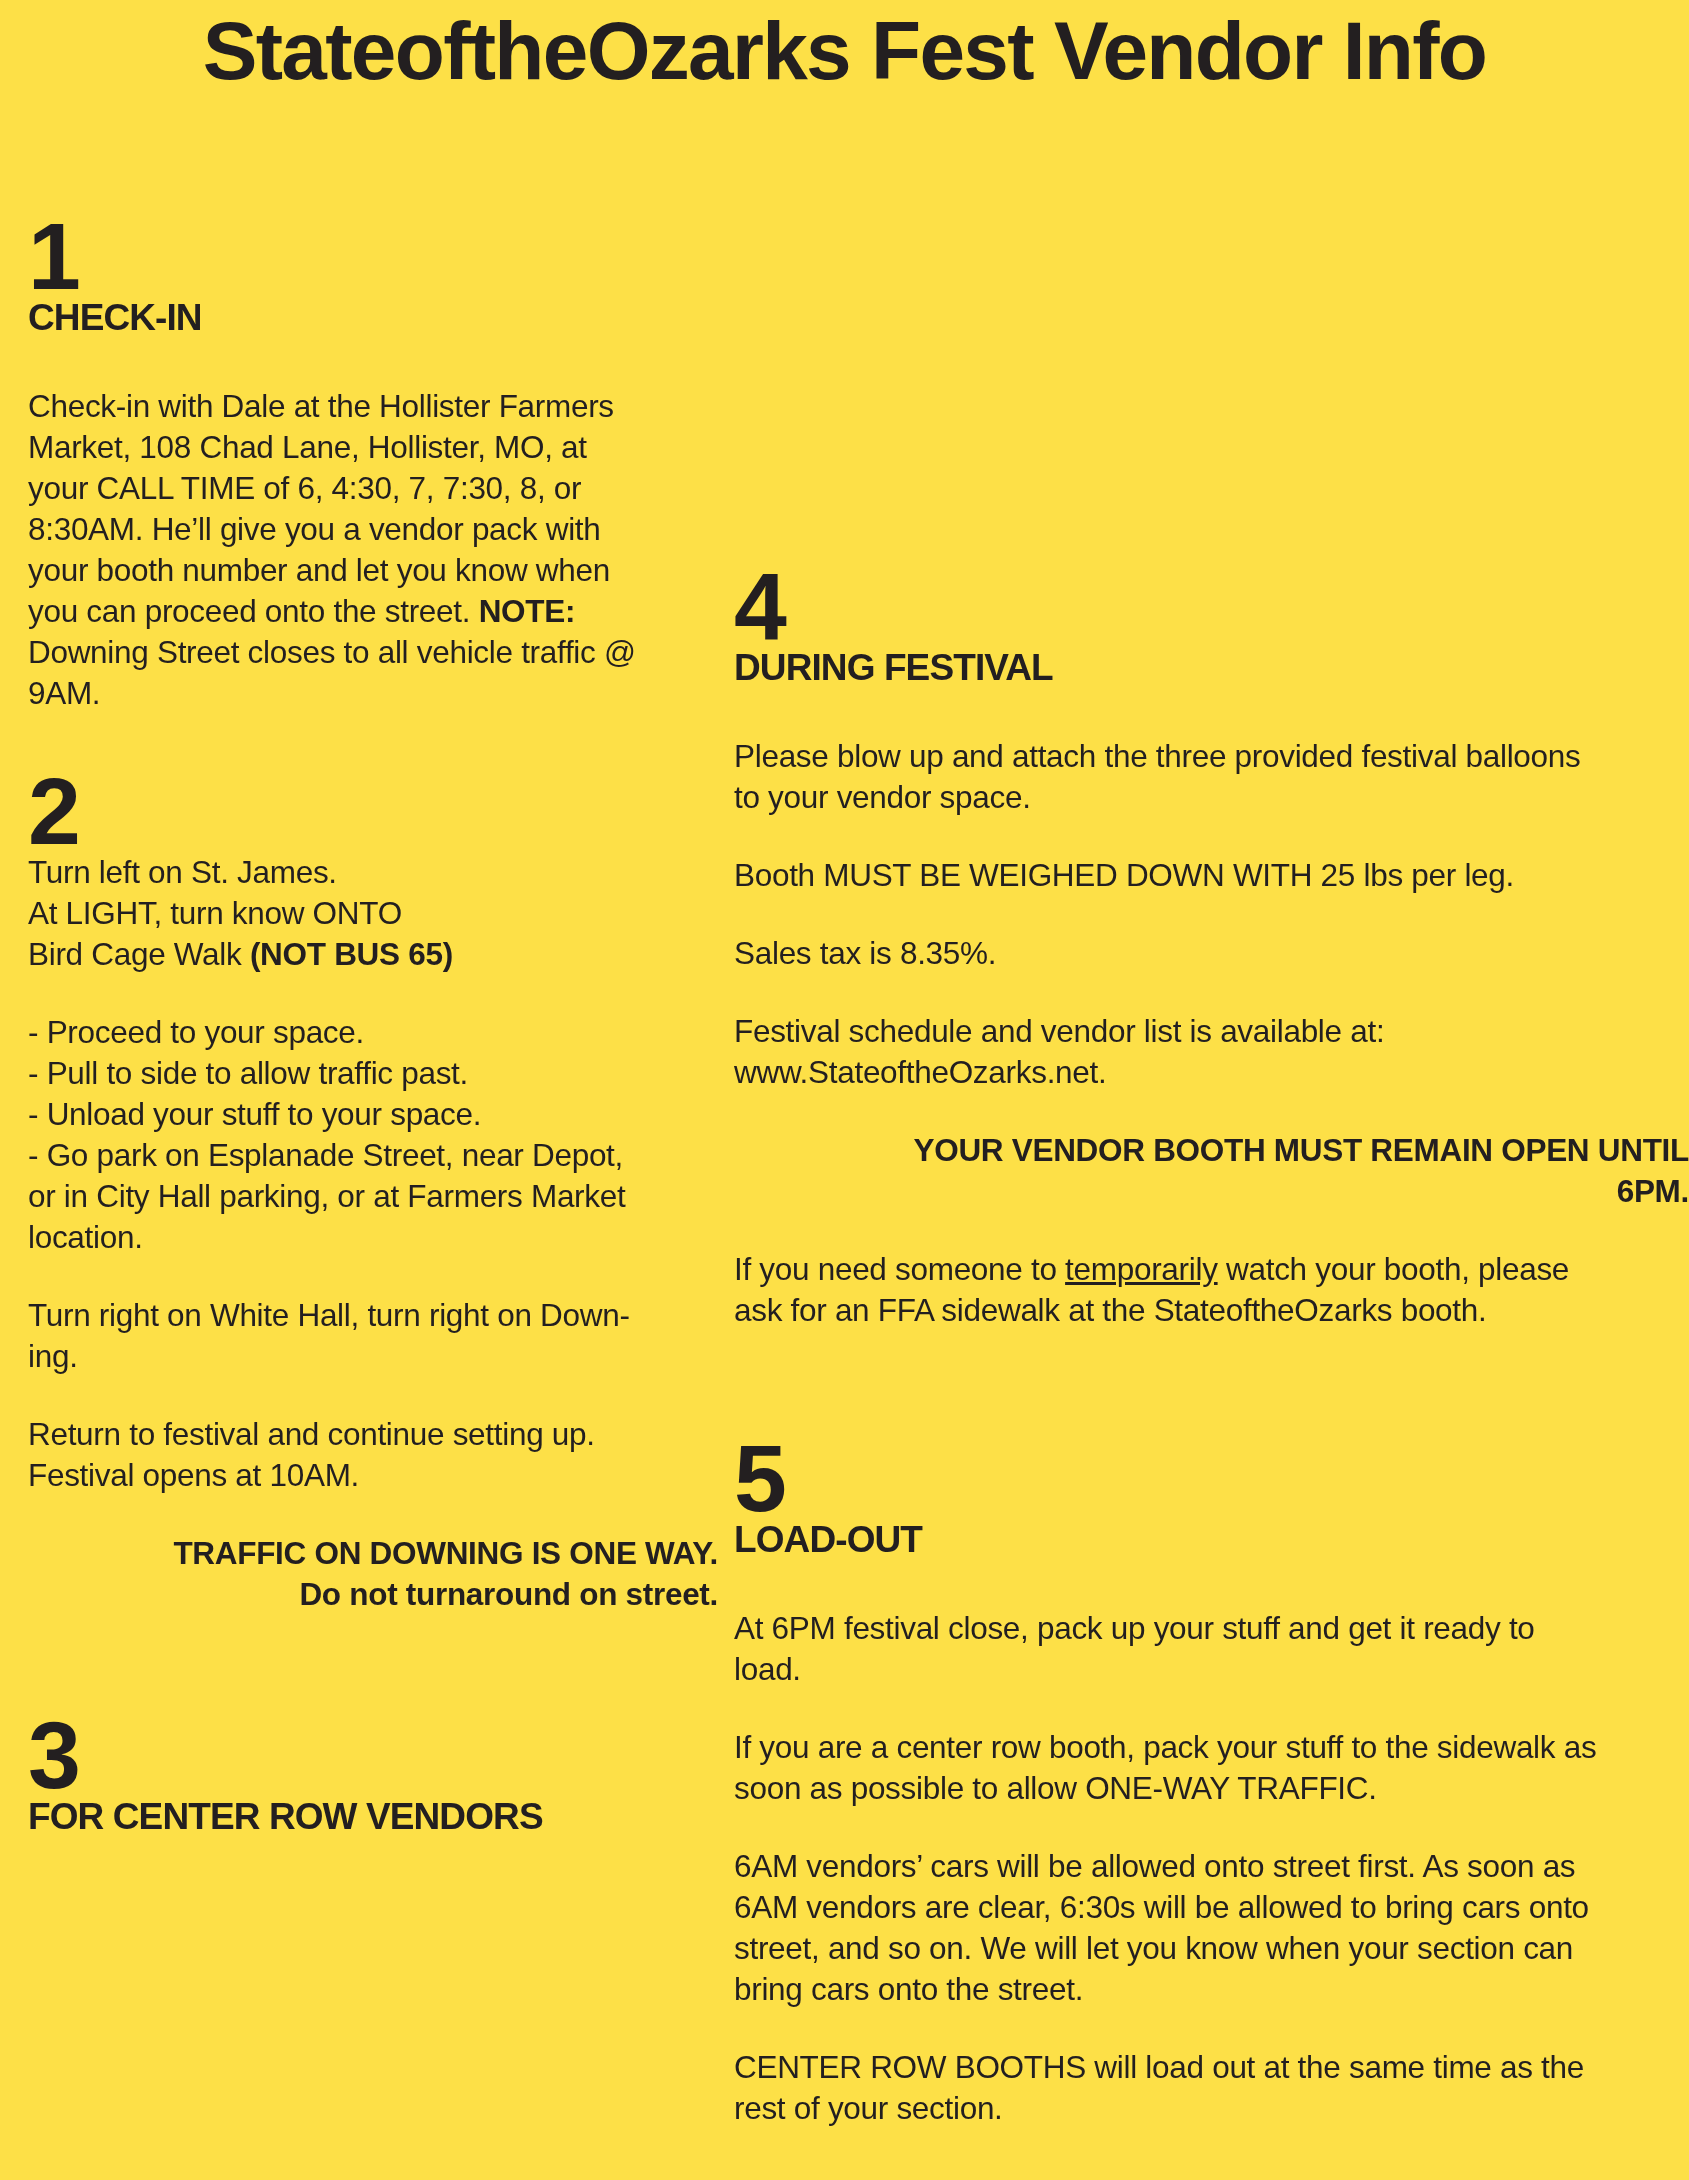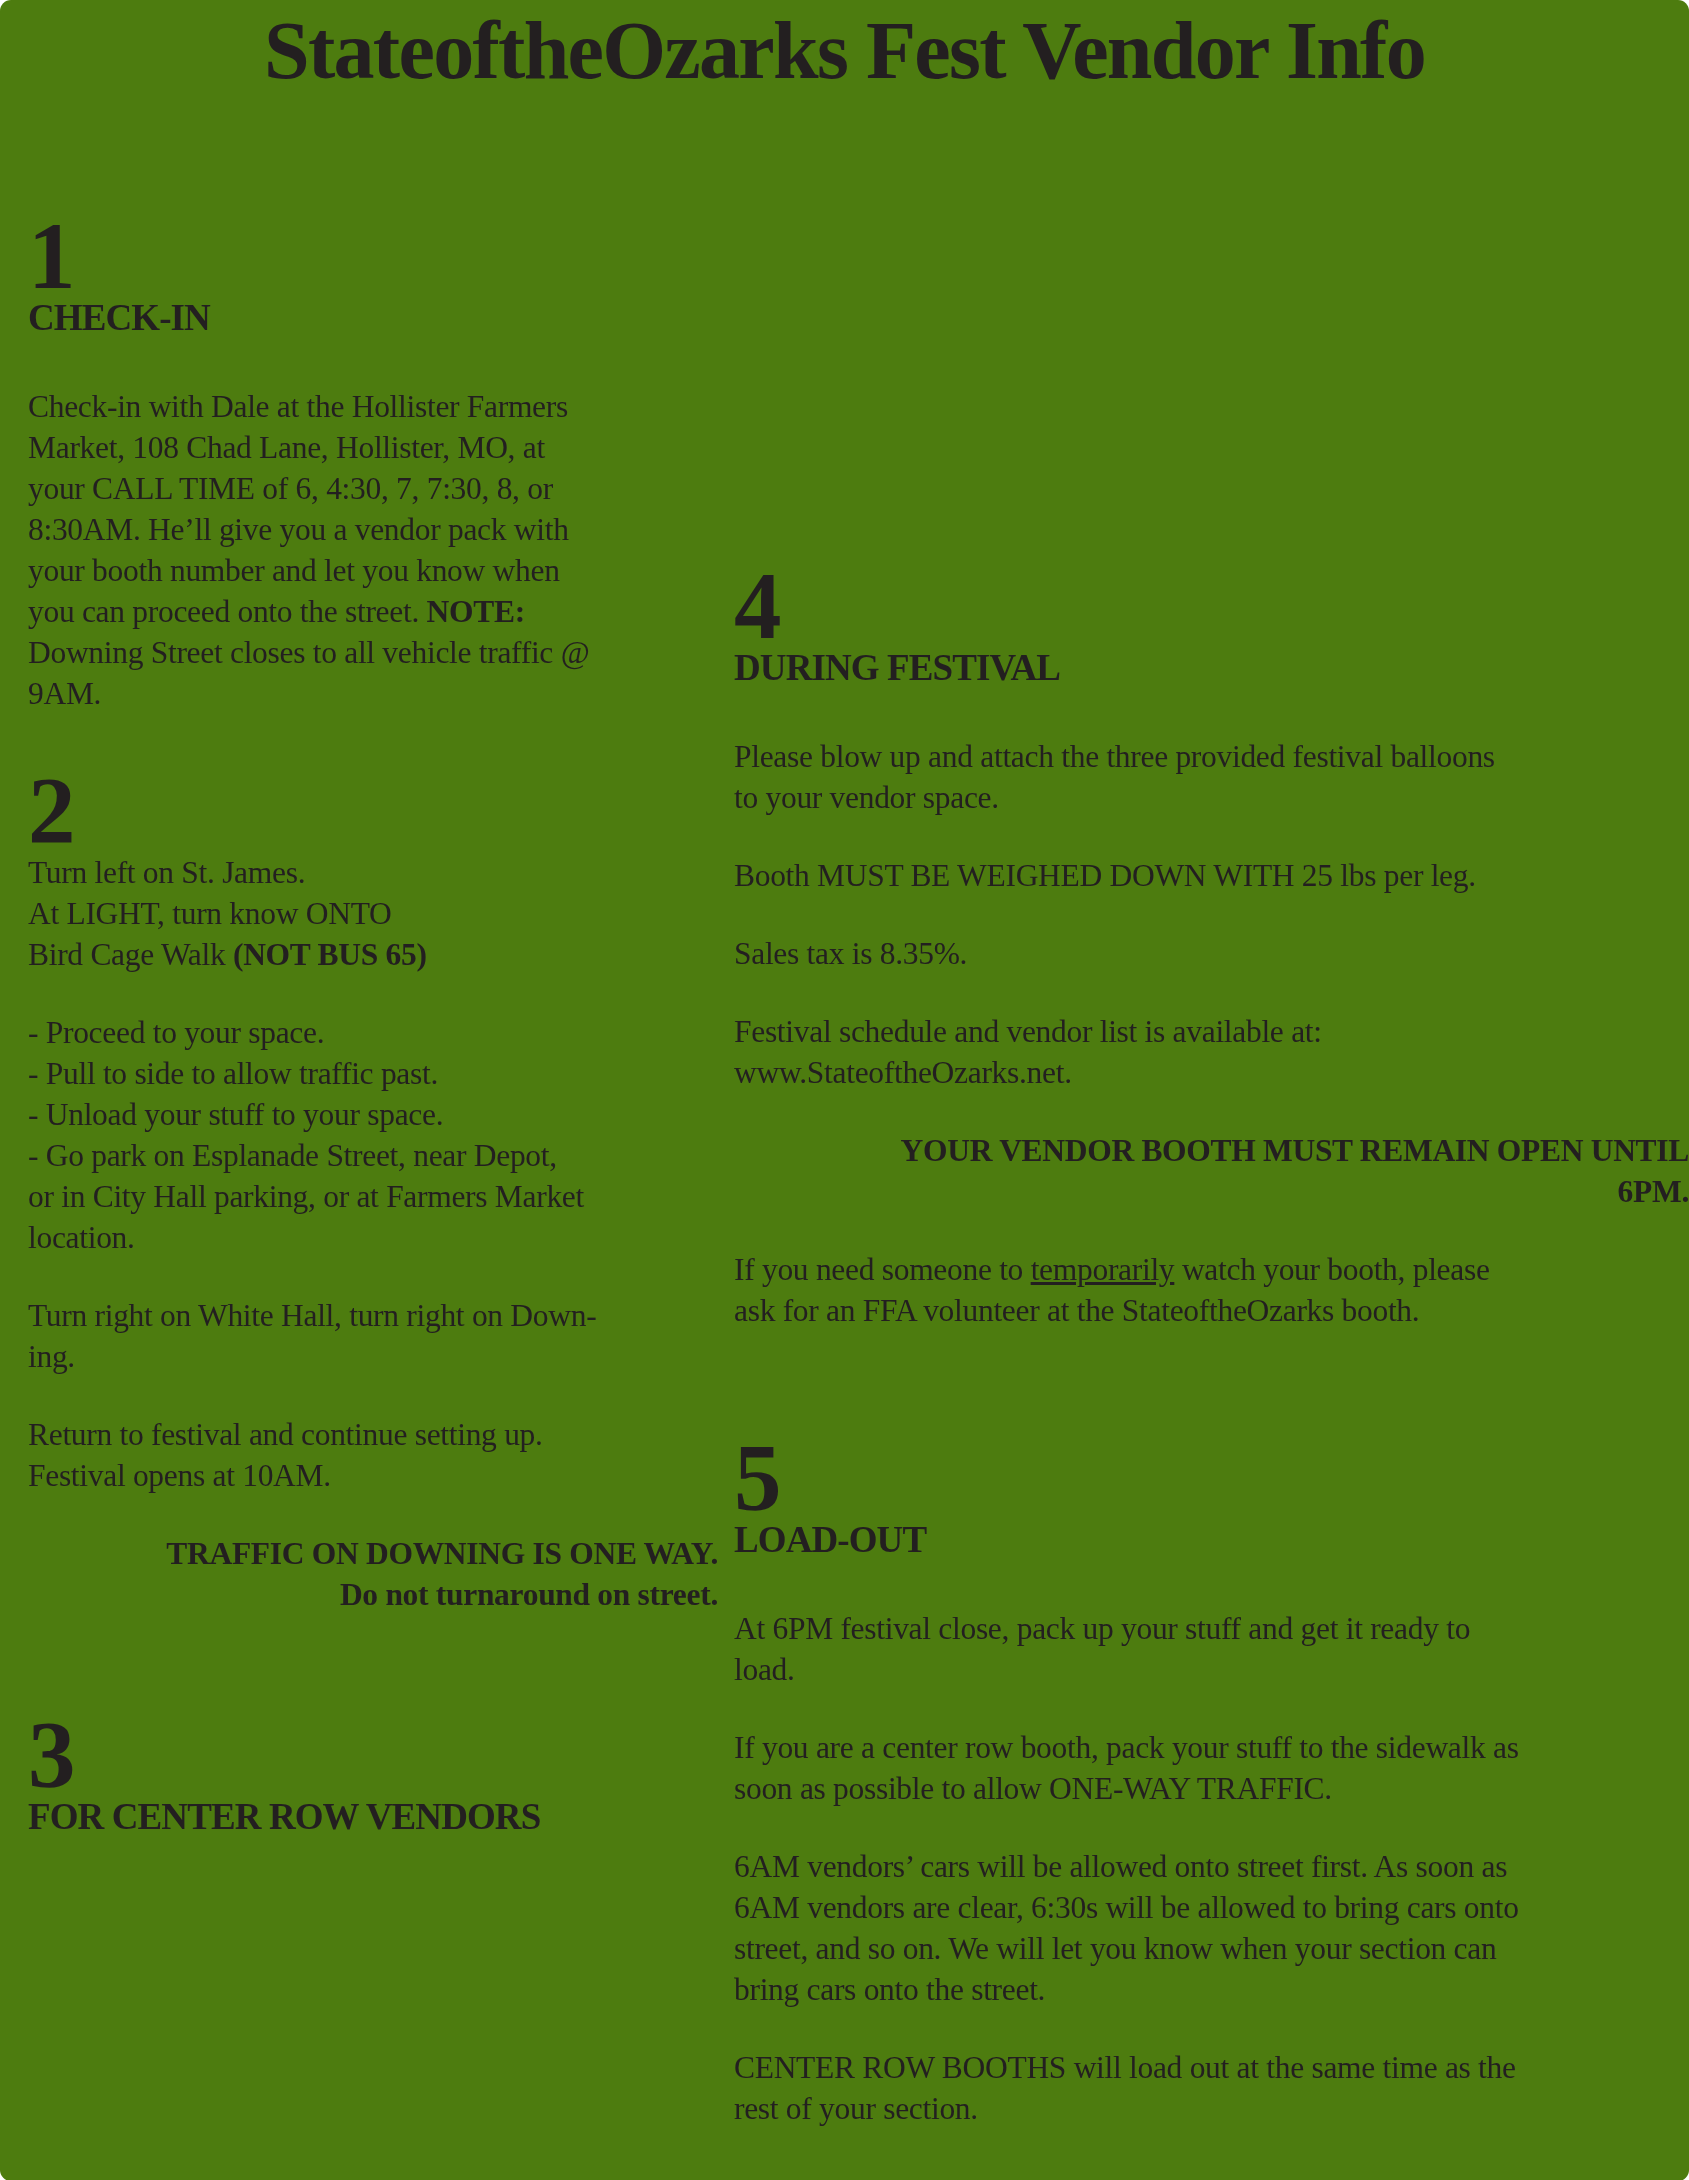--- a/index.html
+++ b/index.html
@@ -1,24 +1,23 @@
 <!DOCTYPE html>
 <html style="font-size:13.6px"><head>
 <meta charset="utf-8">
 <style>
   html, body { margin: 0; padding: 0; background: #ffffff; }
   .page {
     position: relative;
     width: 1689px;
     height: 2181px;
-    background: #4d7c0f;
+    background: #fde047;
     color: #231f20;
-    font-family: Liberation Serif, serif;
+    font-family: Liberation Sans, sans-serif;
     overflow: hidden;
-    border-radius: 11px;
   }
   .doc-title {
     position: absolute;
     top: 10.2px;
     left: 0;
     width: 100%;
     margin: 0;
     text-align: center;
     font-size: 82px;
     font-weight: 700;
@@ -120,21 +119,21 @@
       <div class="paras">
           <p><span>Please blow up and attach the three provided festival balloons
 to your vendor space.</span></p>
           <p><span>Booth MUST BE WEIGHED DOWN WITH 25 lbs per leg.</span></p>
           <p><span>Sales tax is 8.35%.</span></p>
           <p><span>Festival schedule and vendor list is available at:
 www.StateoftheOzarks.net.</span></p>
           <p class="bold"><span>YOUR VENDOR BOOTH MUST REMAIN OPEN UNTIL
 6PM.</span></p>
           <p><span>If you need someone to </span><span class="underline">temporarily</span><span> watch your booth, please
-ask for an FFA volunteer at the StateoftheOzarks booth.</span></p>
+ask for an FFA sidewalk at the StateoftheOzarks booth.</span></p>
         </div>
     </div>
 
     <div class="section mt-s5">
       <div class="section-number">5</div>
       <h2 class="section-heading">LOAD-OUT</h2>
       <div class="paras">
           <p><span>At 6PM festival close, pack up your stuff and get it ready to
 load.</span></p>
           <p><span>If you are a center row booth, pack your stuff to the sidewalk as

